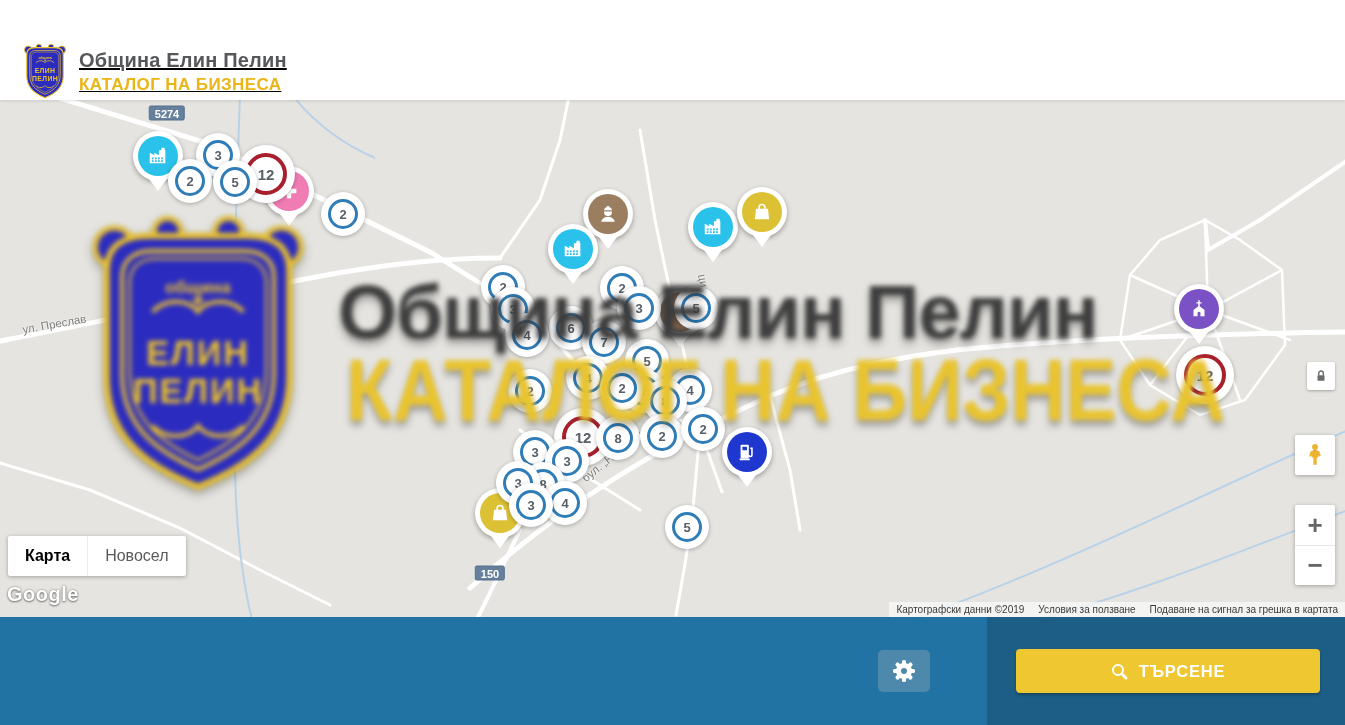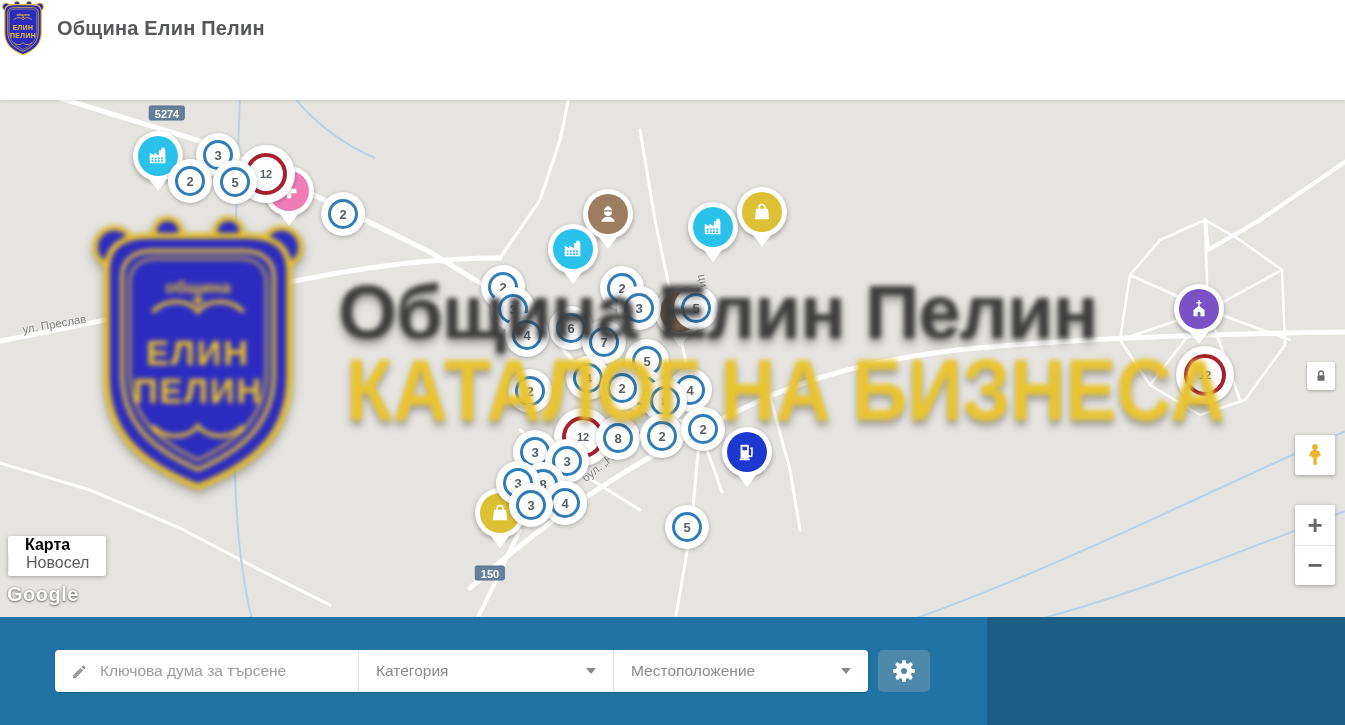--- a/index.html
+++ b/index.html
@@ -1,21 +1,21 @@
 <!DOCTYPE html>
 <html style="--bar: #2173a3; --panel: #1d5e86; --gear: #4e89ab; --button: #efc730;"><head>
 <meta charset="utf-8">
 <style>
   * { margin:0; padding:0; box-sizing:border-box; }
   html,body { width:1345px; height:725px; overflow:hidden; font-family:"Liberation Sans", sans-serif; background:#fff; }
   #app { position:relative; width:1345px; height:725px; overflow:hidden; }
 
   
   .header { position:absolute; left:0; top:0; width:100%; height:100px; background:#fff; z-index:30;
-            display:flex; align-items:flex-start; box-shadow:0 1px 3px rgba(0,0,0,.12); }
+            display:flex; align-items:flex-end; padding-left:22px; box-shadow:0 1px 3px rgba(0,0,0,.12);text-decoration:underline; }
   .logo { display:flex; align-items:center; cursor:pointer; }
   .logo svg.emblem-sm { width:46px; height:57px; }
   .site-title { margin-left:11px; }
   .t1 { font-size:20px; font-weight:bold; color:#56575a; letter-spacing:.2px; }
   .t2 { font-size:17px; font-weight:bold; color:#eab517; letter-spacing:.4px; margin-top:3px; }
   .nav { margin-left:auto; margin-right:25px; display:flex; gap:33px; }
   .nav a { text-decoration:none; color:#30343b; font-size:14.5px; font-weight:bold; letter-spacing:0; cursor:pointer; }
   .nav a span { display:inline-block; transform:scaleX(.92) scaleY(1.08); transform-origin:center; white-space:nowrap; }
 
   
@@ -25,41 +25,41 @@
                 font-size:11px; font-weight:bold; padding:0 5px; height:15px; line-height:14px; border-radius:2px; transform:translate(-50%,-50%); }
   .street-label { position:absolute; z-index:2; color:#7d7d7d; font-size:11.5px; white-space:nowrap; text-shadow:0 0 2px #fff,0 0 2px #fff; }
 
   .markers { position:absolute; left:0; top:0; width:100%; height:100%; z-index:3; }
   .cluster { position:absolute; transform:translate(-50%,-50%); width:44px; height:44px; background:#fff; border-radius:50%;
              box-shadow:0 1px 4px rgba(0,0,0,.28); display:flex; align-items:center; justify-content:center; cursor:pointer; }
   .cluster .ring { width:30px; height:30px; border:3px solid #2f7cb7; border-radius:50%; display:flex; align-items:center; justify-content:center; }
   .cluster .num { font-size:13px; font-weight:bold; color:#585f66; }
   .cluster.red { width:58px; height:58px; }
   .cluster.red .ring { width:42px; height:42px; border-width:4px; }
-  .cluster.red .num { font-size:11px; }
+  .cluster.red .num { font-size:15px; }
   .cat-pin { position:absolute; transform:translate(-50%,-50%); width:50px; height:50px; background:#fff; border-radius:50%;
              box-shadow:0 2px 5px rgba(0,0,0,.32); display:flex; align-items:center; justify-content:center; cursor:pointer; }
   .cat-pin::after { content:""; position:absolute; left:50%; bottom:-10px; transform:translateX(-50%);
                     width:0; height:0; border:9px solid transparent; border-top:12px solid #fff; border-bottom:0; }
   .cat-pin .disc { width:40px; height:40px; border-radius:50%; display:flex; align-items:center; justify-content:center; position:relative; z-index:1; }
   .cat-pin .disc svg { width:22px; height:22px; }
 
   
   .wm { position:absolute; z-index:4; pointer-events:none; }
   .wm-emblem { left:84px; top:113px; width:228px; height:286px; filter:blur(2.4px) drop-shadow(0 4px 5px rgba(0,0,0,.35)); }
   .wm-emblem svg { width:228px; height:285px; }
   .wm-line1 { left:338px; top:168px; font-size:76px; font-weight:bold; color:#3d3d3d; letter-spacing:-1px;
               filter:blur(2.6px); text-shadow:0 5px 7px rgba(0,0,0,.35); white-space:nowrap; }
   .wm-line2 { left:346px; top:240px; font-size:87px; font-weight:bold; color:#e9c42f; letter-spacing:0;
               transform:scaleX(.88) scaleY(1.0); transform-origin:left top; filter:blur(2.6px);
               text-shadow:0 5px 7px rgba(0,0,0,.35); white-space:nowrap; }
 
   
   .map-type { position:absolute; left:8px; top:436px; height:40px; background:#fff; border-radius:2px;
-              box-shadow:0 1px 4px rgba(0,0,0,.3); display:flex; z-index:6;flex-direction:column; }
+              box-shadow:0 1px 4px rgba(0,0,0,.3); display:flex; z-index:6; }
   .mt-btn { padding:0 17px; display:flex; align-items:center; font-size:16px; cursor:pointer; }
   .mt-map { font-weight:bold; color:#000; }
   .mt-sat { color:#5a5a5a; border-left:1px solid #ededed; }
   .google-logo { position:absolute; left:7px; top:483px; z-index:6; font-size:20px; font-weight:bold; color:#fff; cursor:pointer;
                  letter-spacing:.5px; text-shadow:0 0 2px rgba(90,90,90,.8), 0 1px 2px rgba(80,80,80,.7); }
   .lock-btn { position:absolute; left:1307px; top:262px; width:28px; height:28px; background:#fff; border-radius:2px;
               box-shadow:0 1px 3px rgba(0,0,0,.3); display:flex; align-items:center; justify-content:center; z-index:6; cursor:pointer; }
   .lock-btn svg { width:14px; height:14px; }
   .pegman-btn { position:absolute; left:1295px; top:335px; width:40px; height:40px; background:#fff; border-radius:2px;
                 box-shadow:0 1px 4px rgba(0,0,0,.3); display:flex; align-items:center; justify-content:center; z-index:6; cursor:grab; }
@@ -123,20 +123,21 @@
         <path d="M24 37 C24 29 29 24 38 24 L82 24 C91 24 96 29 96 37 L96 82 C96 106 83 119 60 130 C37 119 24 106 24 82 Z" fill="none" stroke="#edc427" stroke-width="1.2"></path>
         <text x="60" y="42" text-anchor="middle" font-size="9" font-weight="bold" fill="#edc427">община</text>
         <path d="M36 52 C44 44 56 46 60 52 C64 46 76 44 84 52" fill="none" stroke="#edc427" stroke-width="2"></path>
         <path d="M57 46 h6 M60 43 v6" stroke="#edc427" stroke-width="1.5"></path>
         <text x="60" y="80" text-anchor="middle" font-size="18" font-weight="bold" fill="#edc427" letter-spacing="1">ЕЛИН</text>
         <text x="60" y="100" text-anchor="middle" font-size="18" font-weight="bold" fill="#edc427" letter-spacing="1">ПЕЛИН</text>
         <path d="M36 112 C44 120 56 118 60 112 C64 118 76 120 84 112" fill="none" stroke="#edc427" stroke-width="2"></path>
       </svg>
       <div class="site-title">
         <div class="t1">Община Елин Пелин</div>
+        <div class="t2">КАТАЛОГ НА БИЗНЕСА</div>
       </div>
     </div>
   </div>
 
   <div class="map">
     <svg class="roads" width="1345" height="517" viewBox="0 0 1345 517">
       <g stroke="#ffffff" fill="none" stroke-linecap="round">
         <path stroke-width="5" d="M40,-8 L210,44 L430,152 L475,180"></path>
         <path stroke-width="5" d="M-10,243 C90,224 200,200 300,180 C360,168 430,158 500,158"></path>
         <path stroke-width="4" d="M475,180 C520,205 555,235 578,268"></path>
@@ -488,45 +489,38 @@
         <path d="M8.2 8.2h7.6l-1 6.2h-1.2V21h-3.1v-6.6H9.2z"></path>
         <path d="M8.2 8.2 6.6 13l1.9.6 1.2-3.6zM15.8 8.2 17.4 13l-1.9.6-1.2-3.6z"></path>
         <path d="M9.5 8.2 a3 2 0 0 1 5 0z" fill="#e0892b"></path>
       </svg>
     </div>
     <div class="zoomctl">
       <div class="zbtn">+</div>
       <div class="zbtn">−</div>
     </div>
 
+    <div class="attribution">
+      <span>Картографски данни ©2019</span>
+      <a>Условия за ползване</a>
+      <a>Подаване на сигнал за грешка в картата</a>
+    </div>
   </div>
 
   <div class="search-bar">
     <div class="sb-panel"></div>
-    <div class="search-form">
-      <div class="sf-input">
-        <svg viewBox="0 0 24 24">
-          <path fill="#9a9a9a" d="M3 17.3 13.4 6.9l3.7 3.7L6.7 21H3zM14.5 5.8l2-2a1.3 1.3 0 0 1 1.85 0l1.85 1.85a1.3 1.3 0 0 1 0 1.85l-2 2z"></path>
-        </svg>
-        <input type="text" placeholder="Ключова дума за търсене" style="">
-      </div>
-      <div class="sf-select">
-        <span>Категория</span>
-        <span class="caret"></span>
-      </div>
-      <div class="sf-select">
-        <span>Местоположение</span>
-        <span class="caret"></span>
-      </div>
-    </div>
     <div class="gear-btn">
       <span class="gear">
           <i></i>
           <i></i>
           <i></i>
           <i></i>
           <span class="c"></span>
           <span class="h"></span>
         </span>
     </div>
+    <div class="search-btn">
+      <span class="mag"></span>
+      <span>ТЪРСЕНЕ</span>
+    </div>
   </div>
 
 </div>
 
 </body></html>

